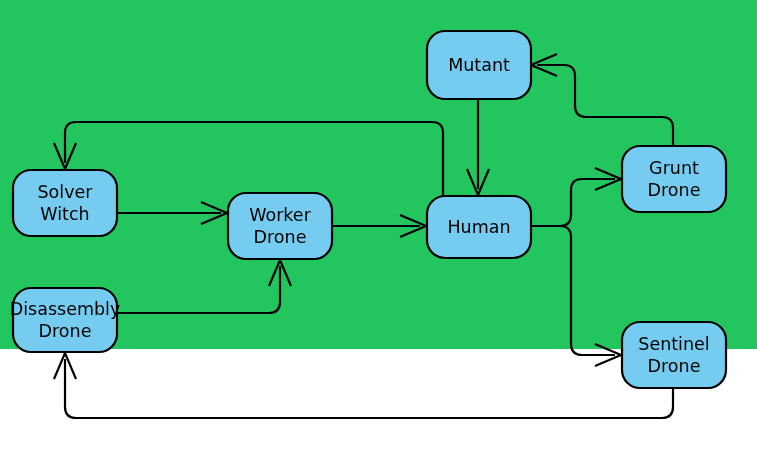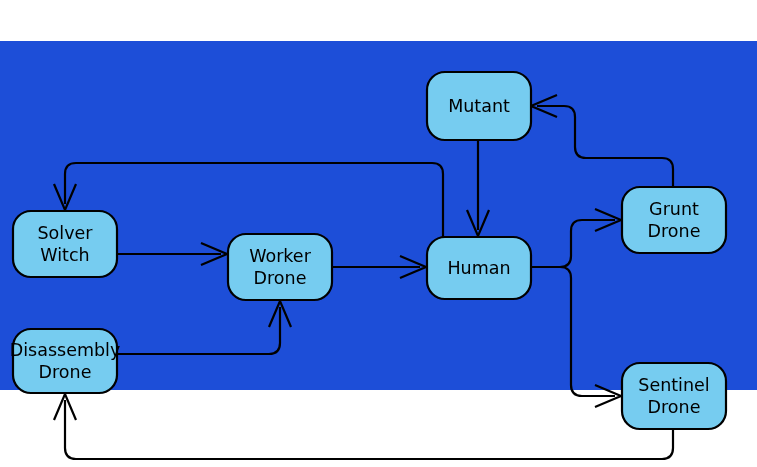--- a/index.html
+++ b/index.html
@@ -10,22 +10,21 @@
   body {
     width: 757px;
     height: 467px;
     font-family: "DejaVu Sans", sans-serif;
     overflow: hidden;
   }
   #diagram-root {
     position: relative;
     width: 757px;
     height: 349px;
-    background: #1d4ed8;
-    margin-top: 41px;
+    background: #22c55e;
   }
   svg#graph {
     position: absolute;
     top: 0;
     left: 0;
     width: 757px;
     height: 467px;
     display: block;
   }
   .node-shape {

